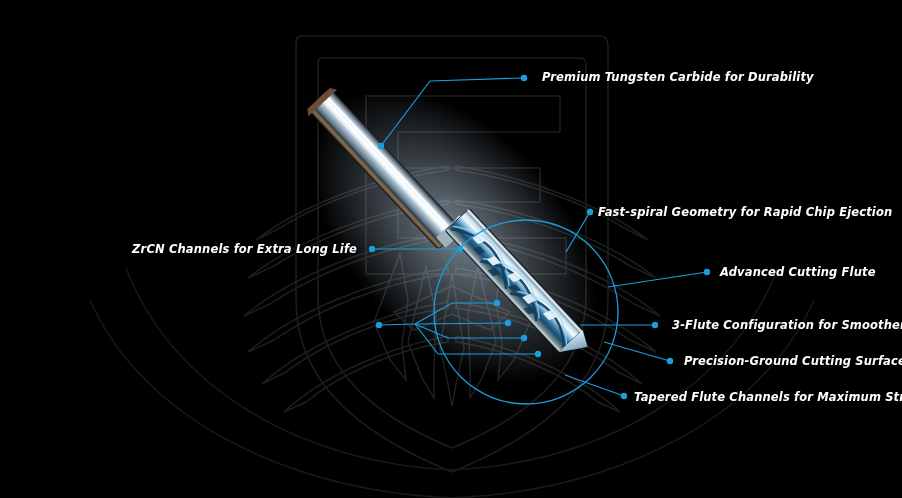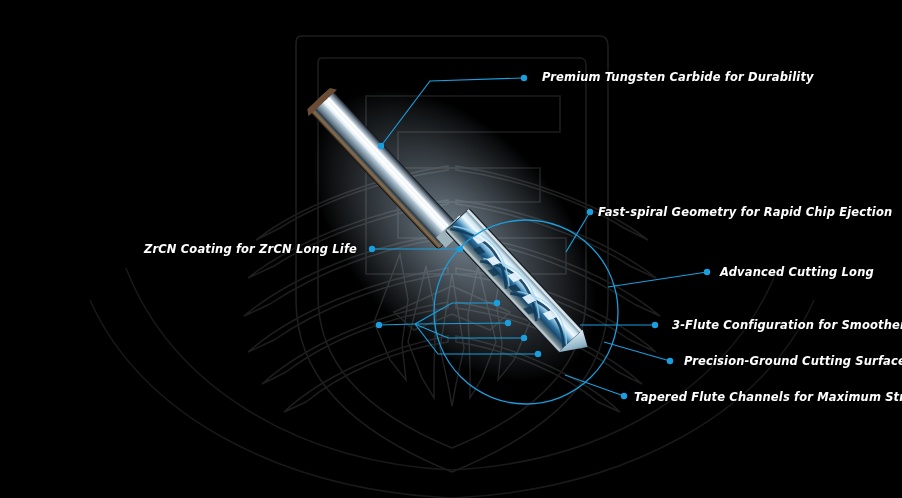--- a/index.html
+++ b/index.html
@@ -236,25 +236,25 @@
       <circle cx="524" cy="338" r="3.2"></circle>
       <circle cx="538" cy="354" r="3.2"></circle>
     </g>
   </svg>
 
   <div class="layer" id="label-layer">
     <div class="callout-label right" style="left:542px; top:72px;">Premium Tungsten Carbide for Durability</div>
 
     <div class="callout-label right" style="left:598px; top:207px;">Fast-spiral Geometry for Rapid Chip Ejection</div>
 
-    <div class="callout-label right" style="left:720px; top:267px;">Advanced Cutting Long</div>
+    <div class="callout-label right" style="left:720px; top:267px;">Advanced Cutting Flute</div>
 
     <div class="callout-label right" style="left:672px; top:320px;">3-Flute Configuration for Smoother Cut</div>
 
     <div class="callout-label right" style="left:684px; top:356px;">Precision-Ground Cutting Surfaces</div>
 
     <div class="callout-label right" style="left:634px; top:392px;">Tapered Flute Channels for Maximum Strength</div>
 
-    <div class="callout-label left" style="left:357px; top:244px;">ZrCN Coating for ZrCN Long Life</div>
+    <div class="callout-label left" style="left:357px; top:244px;">ZrCN Channels for Extra Long Life</div>
 
   </div>
 
 </div>
 
 </body></html>

